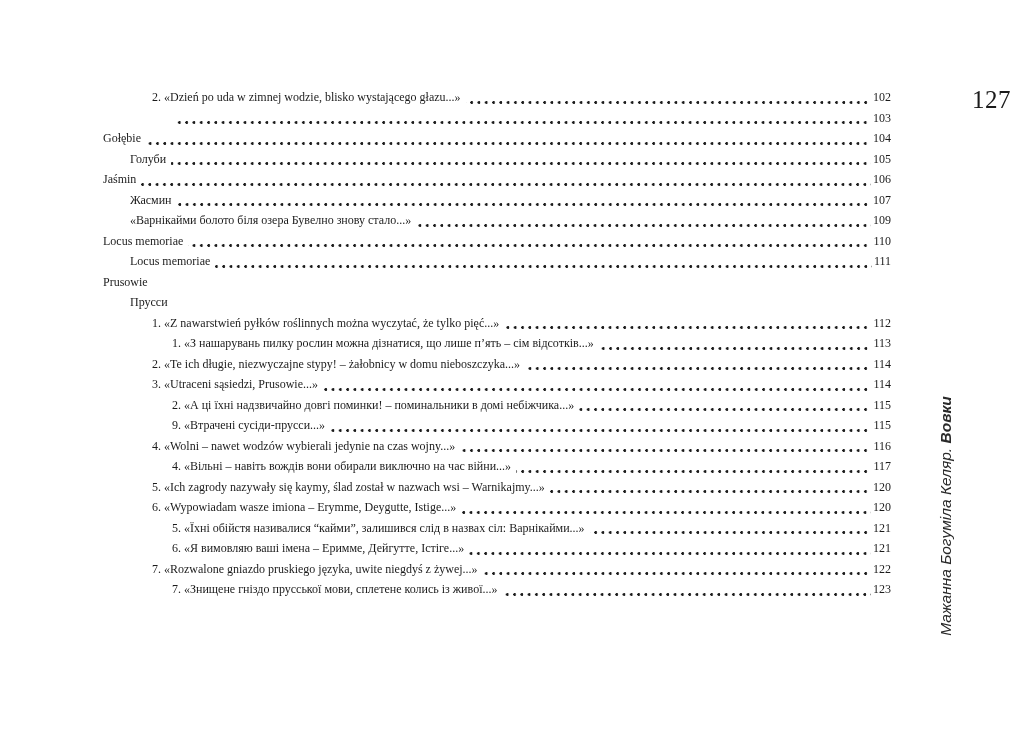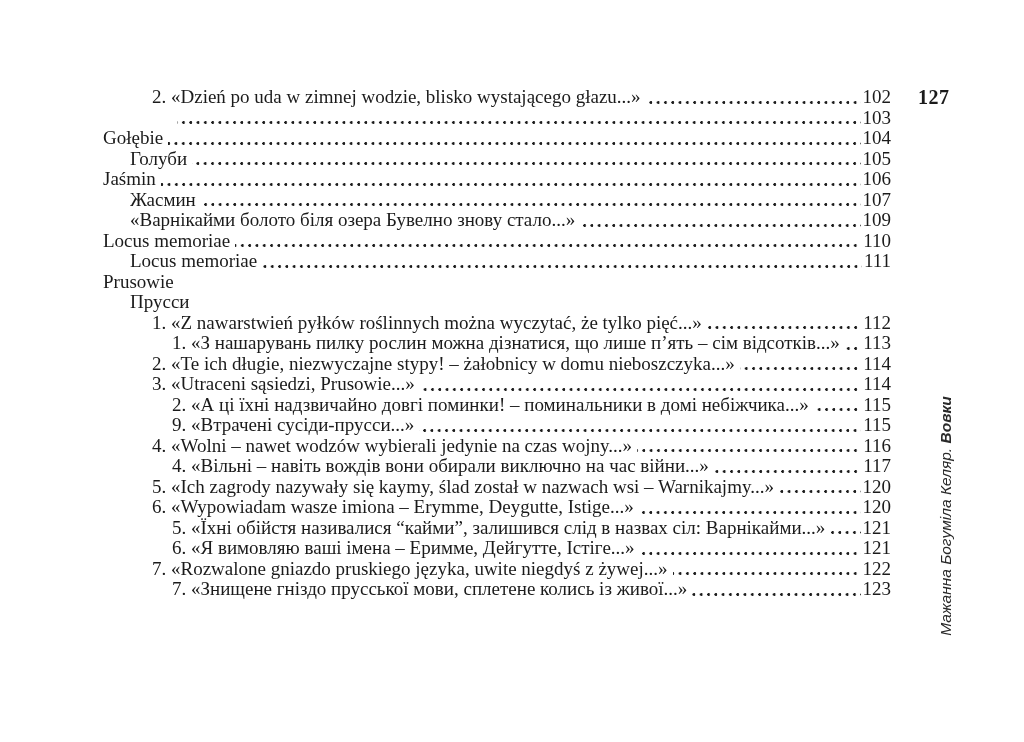--- a/index.html
+++ b/index.html
@@ -16,21 +16,21 @@
   
   .toc {
     position: absolute;
     left: 103px; top: 87px;
     width: 788px;
   }
   .toc-row {
     display: flex;
     align-items: flex-end;
     height: 20.5px;
-    font-size: 19px;
+    font-size: 12px;
     line-height: 20.5px;
     white-space: nowrap;
   }
   .toc-row.indent-0 { padding-left: 0; }
   .toc-row.indent-1 { padding-left: 27px; }
   .toc-row.indent-2 { padding-left: 49px; }
   .toc-row.indent-3 { padding-left: 69px; }
   .toc-text { flex: 0 1 auto; overflow: hidden; }
   .leader {
     flex: 1 1 10px;
@@ -41,23 +41,23 @@
     background-image: radial-gradient(circle at 1.6px 1.5px, #1b1b1b 1.15px, rgba(0,0,0,0) 1.65px);
     background-size: 7.3px 3px;
     background-repeat: repeat-x;
     background-position: right center;
   }
   .toc-page { flex: 0 0 auto; }
 
   
   .folio {
     position: absolute;
-    left: 918px; top: 86px;
-    font-size: 20px;
-    font-weight: bold;
+    left: 972px; top: 86px;
+    font-size: 25px;
+    font-weight: normal;
     letter-spacing: 0.5px;
   }
 
   
   .sidebar {
     position: absolute;
     left: 946px; top: 516px;
     transform: translate(-50%, -50%) rotate(-90deg);
     transform-origin: center center;
     white-space: nowrap;

